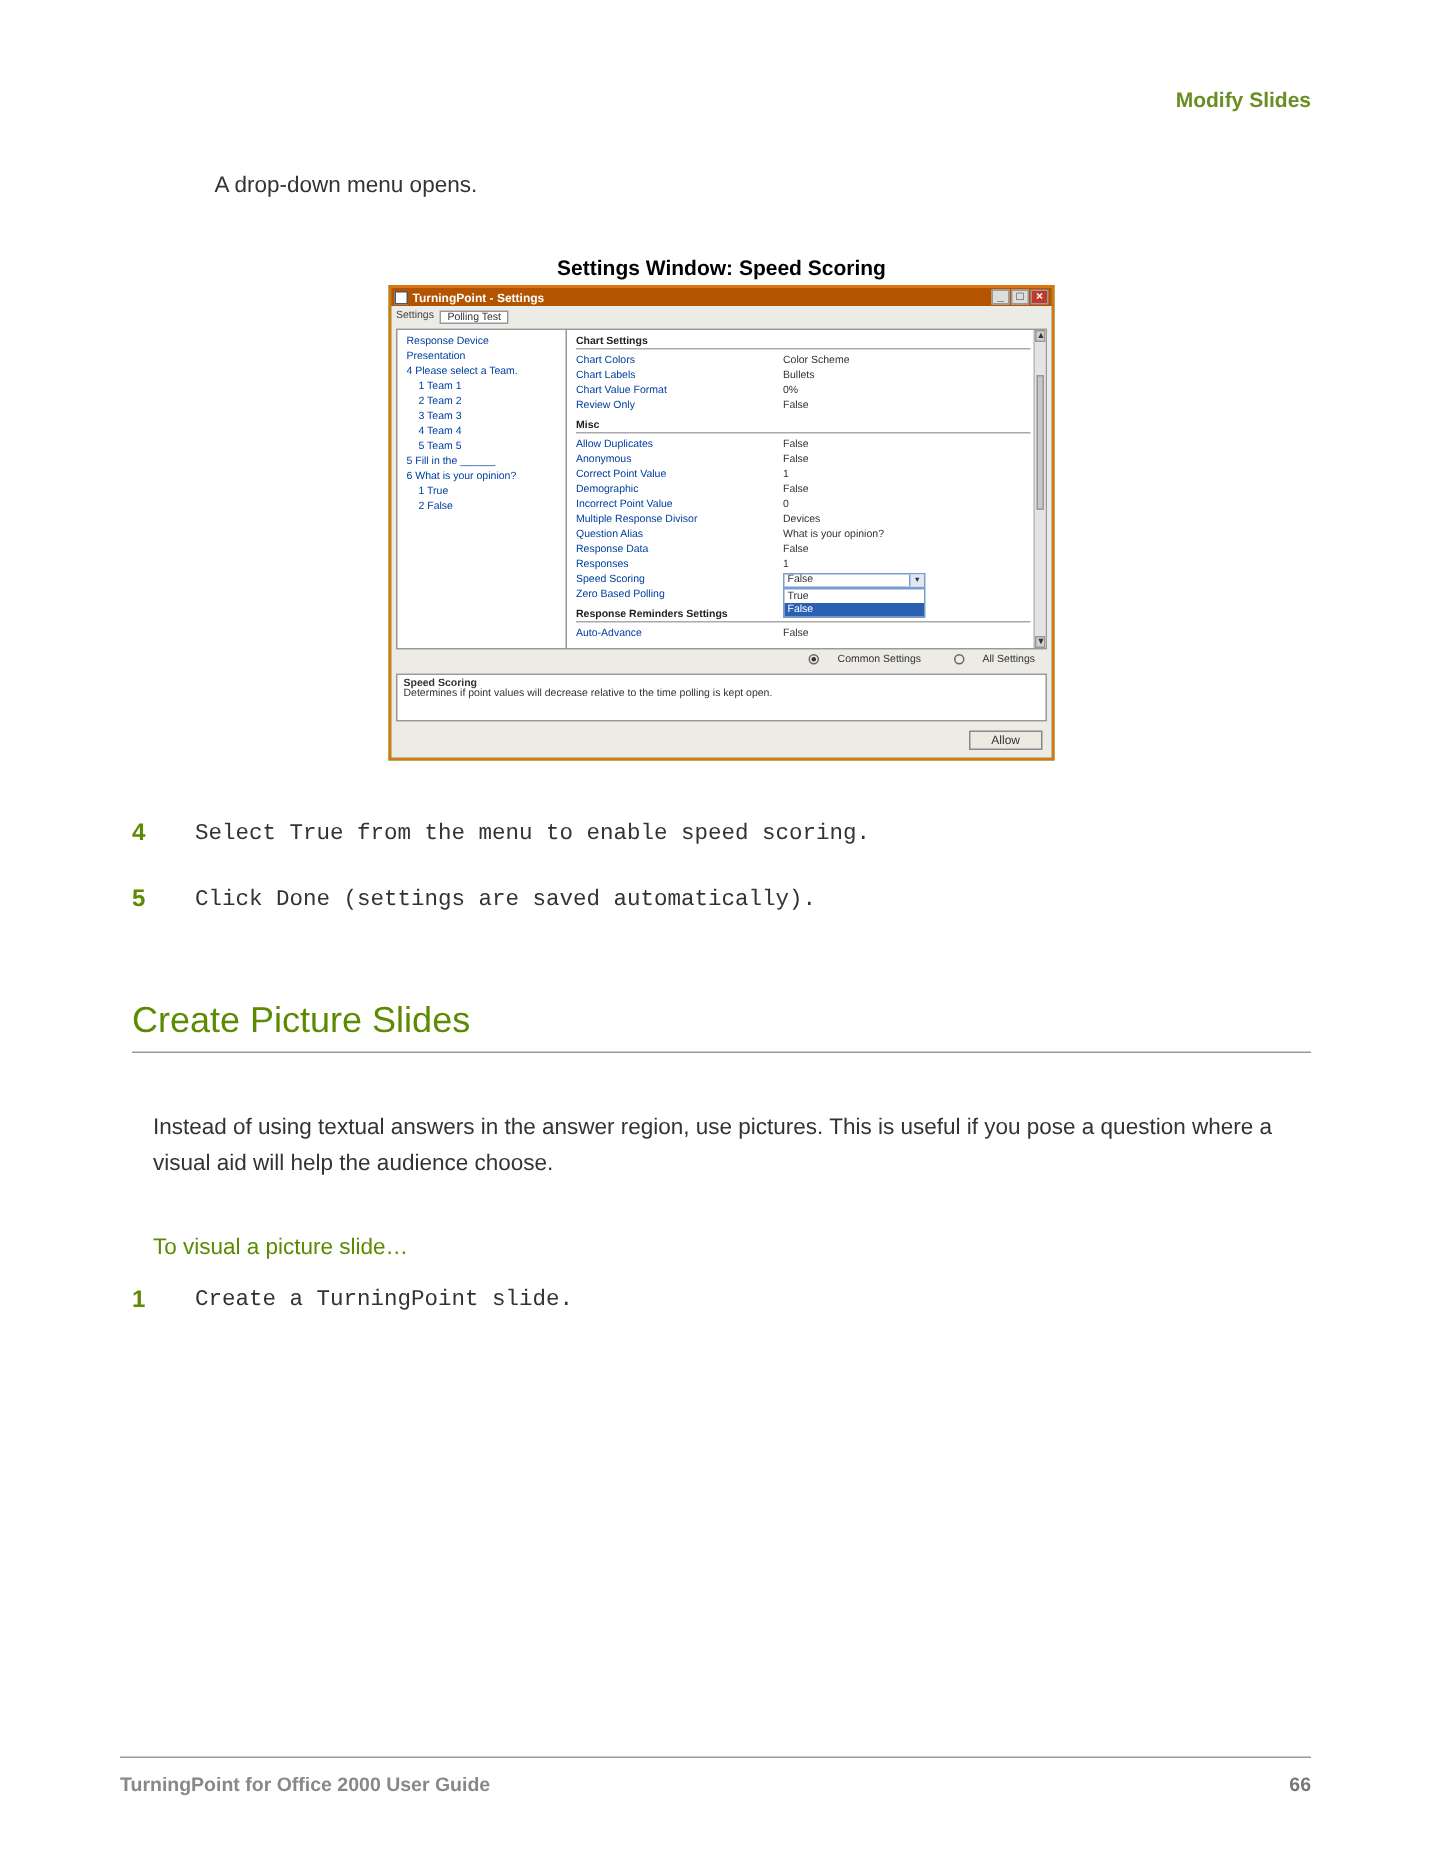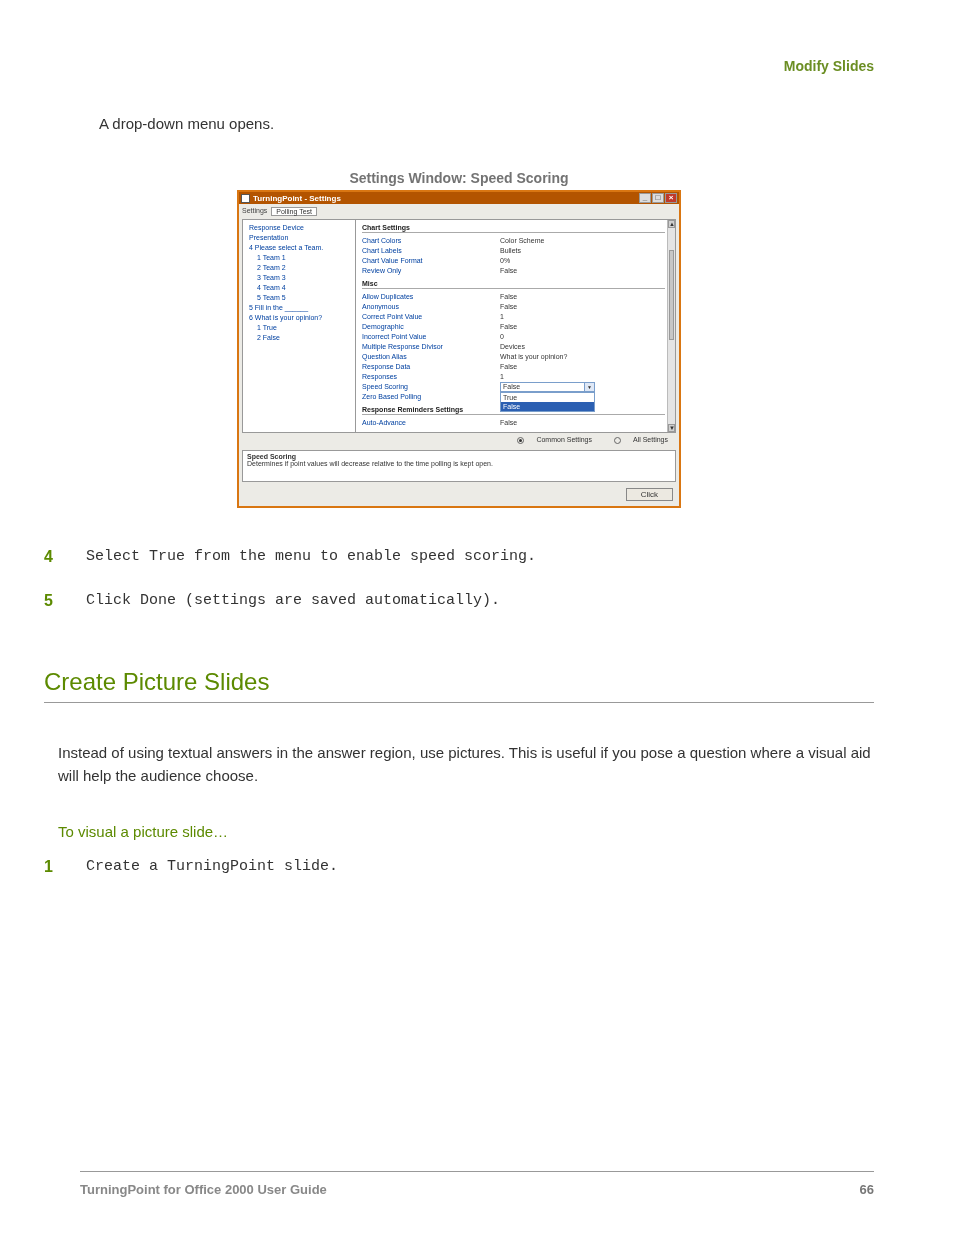--- a/index.html
+++ b/index.html
@@ -5,21 +5,21 @@
   * { box-sizing: border-box; margin: 0; padding: 0; }
   body {
     font-family: "Segoe UI", "Myriad Pro", Arial, sans-serif;
     background: #fff;
     color: #333;
     width: 954px;
     height: 1235px;
     position: relative;
   }
   .page {
-    padding: 50px 80px 40px 44px;
+    padding: 50px 80px 40px 88px;
     position: relative;
     height: 100%;
   }
   .header-right {
     position: absolute;
     top: 58px;
     right: 80px;
     color: #6b8e23;
     font-weight: 600;
     font-size: 14px;
@@ -28,21 +28,21 @@
     margin-top: 65px;
     margin-left: 55px;
     font-size: 15px;
     color: #333;
   }
   .caption {
     margin-top: 38px;
     text-align: center;
     font-size: 14px;
     font-weight: 700;
-    color: #737373;
+    color: #000000;
   }
   .figure-wrap {
     display: flex;
     justify-content: center;
     margin-top: 4px;
   }
   
   .settings-window {
     width: 444px;
     border: 2px solid #d97612;
@@ -447,21 +447,21 @@
           <span><span class="radio-circle radio-checked"></span><span>Common Settings</span></span>
           <span><span class="radio-circle"></span><span>All Settings</span></span>
         </div>
 
         <div class="desc-box">
           <div class="desc-title">Speed Scoring</div>
           <div>Determines if point values will decrease relative to the time polling is kept open.</div>
         </div>
 
         <div class="done-row">
-          <span class="done-btn">Click</span>
+          <span class="done-btn">Allow</span>
         </div>
       </div>
     </div>
   </div>
 
   <div class="step">
     <div class="step-num">4</div>
     <div class="step-body">Select True from the menu to enable speed scoring.</div>
   </div>
 

